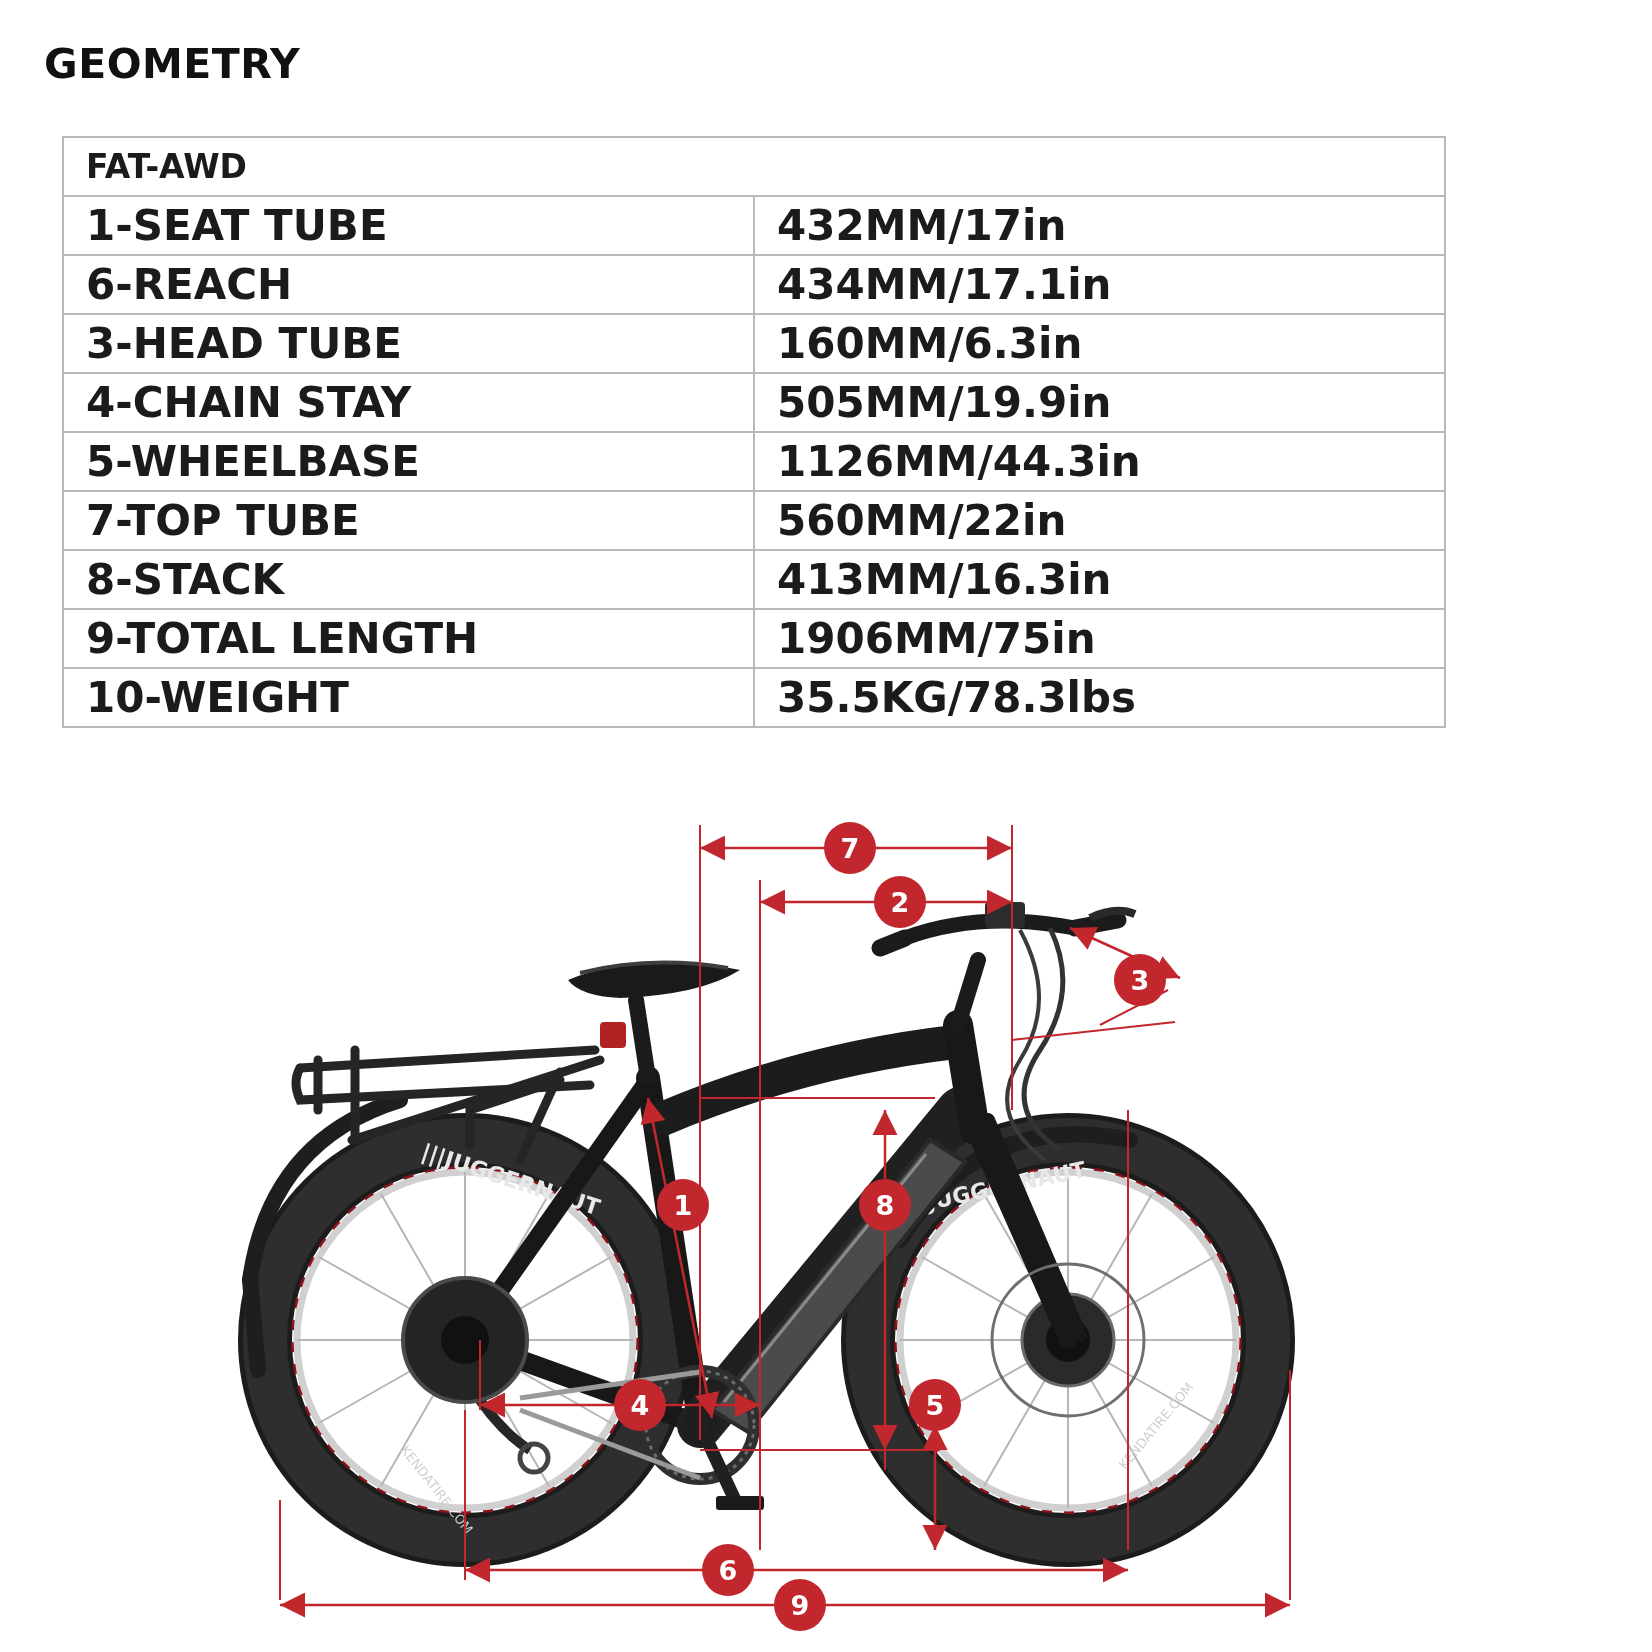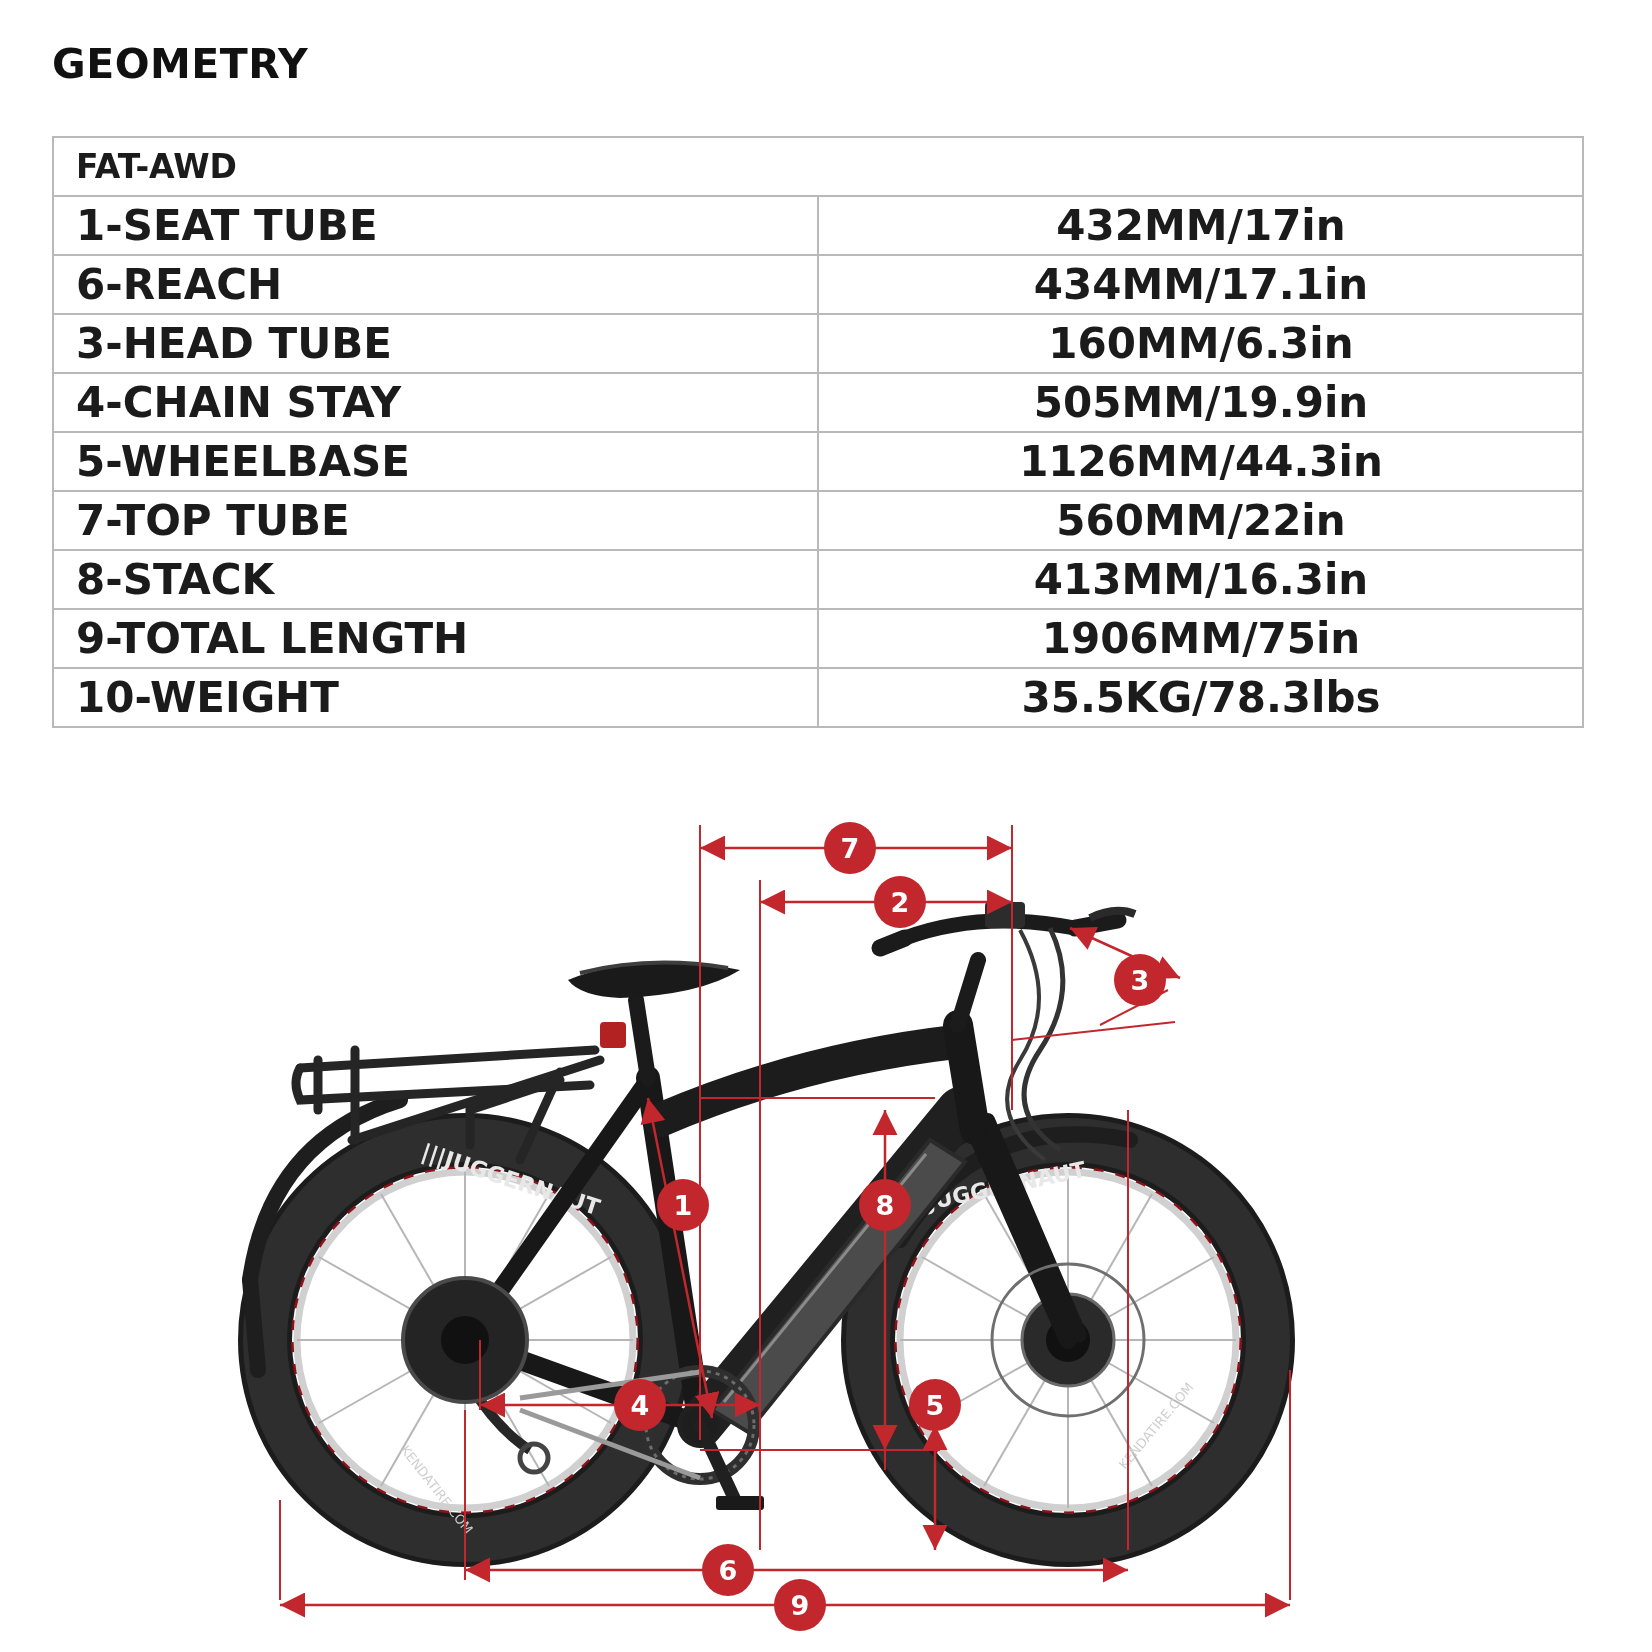--- a/index.html
+++ b/index.html
@@ -16,51 +16,51 @@
     overflow: hidden;
   }
   .page {
     position: relative;
     width: 1652px;
     height: 1652px;
   }
   
   .title {
     position: absolute;
-    left: 52px;
+    left: 44px;
     top: 40px;
     font-size: 41px;
     font-weight: bold;
     letter-spacing: 0.5px;
     color: #111;
   }
   
   .geo-table {
     position: absolute;
-    left: 52px;
+    left: 62px;
     top: 136px;
-    width: 1532px;
+    width: 1384px;
     border-collapse: collapse;
     table-layout: fixed;
   }
   .geo-table td {
     border: 2px solid #b9b9b9;
     padding: 0 22px;
     height: 57px;
     font-size: 42px;
     font-weight: bold;
     color: #1b1b1b;
     vertical-align: middle;
     white-space: nowrap;
   }
   .geo-table tr.header td {
     font-size: 33px;
   }
   .geo-table td.val {
-    text-align: center;
+    text-align: left;
     padding-right: 21px;
   }
   
   .diagram {
     position: absolute;
     left: 0;
     top: 810px;
     width: 1652px;
     height: 840px;
   }

